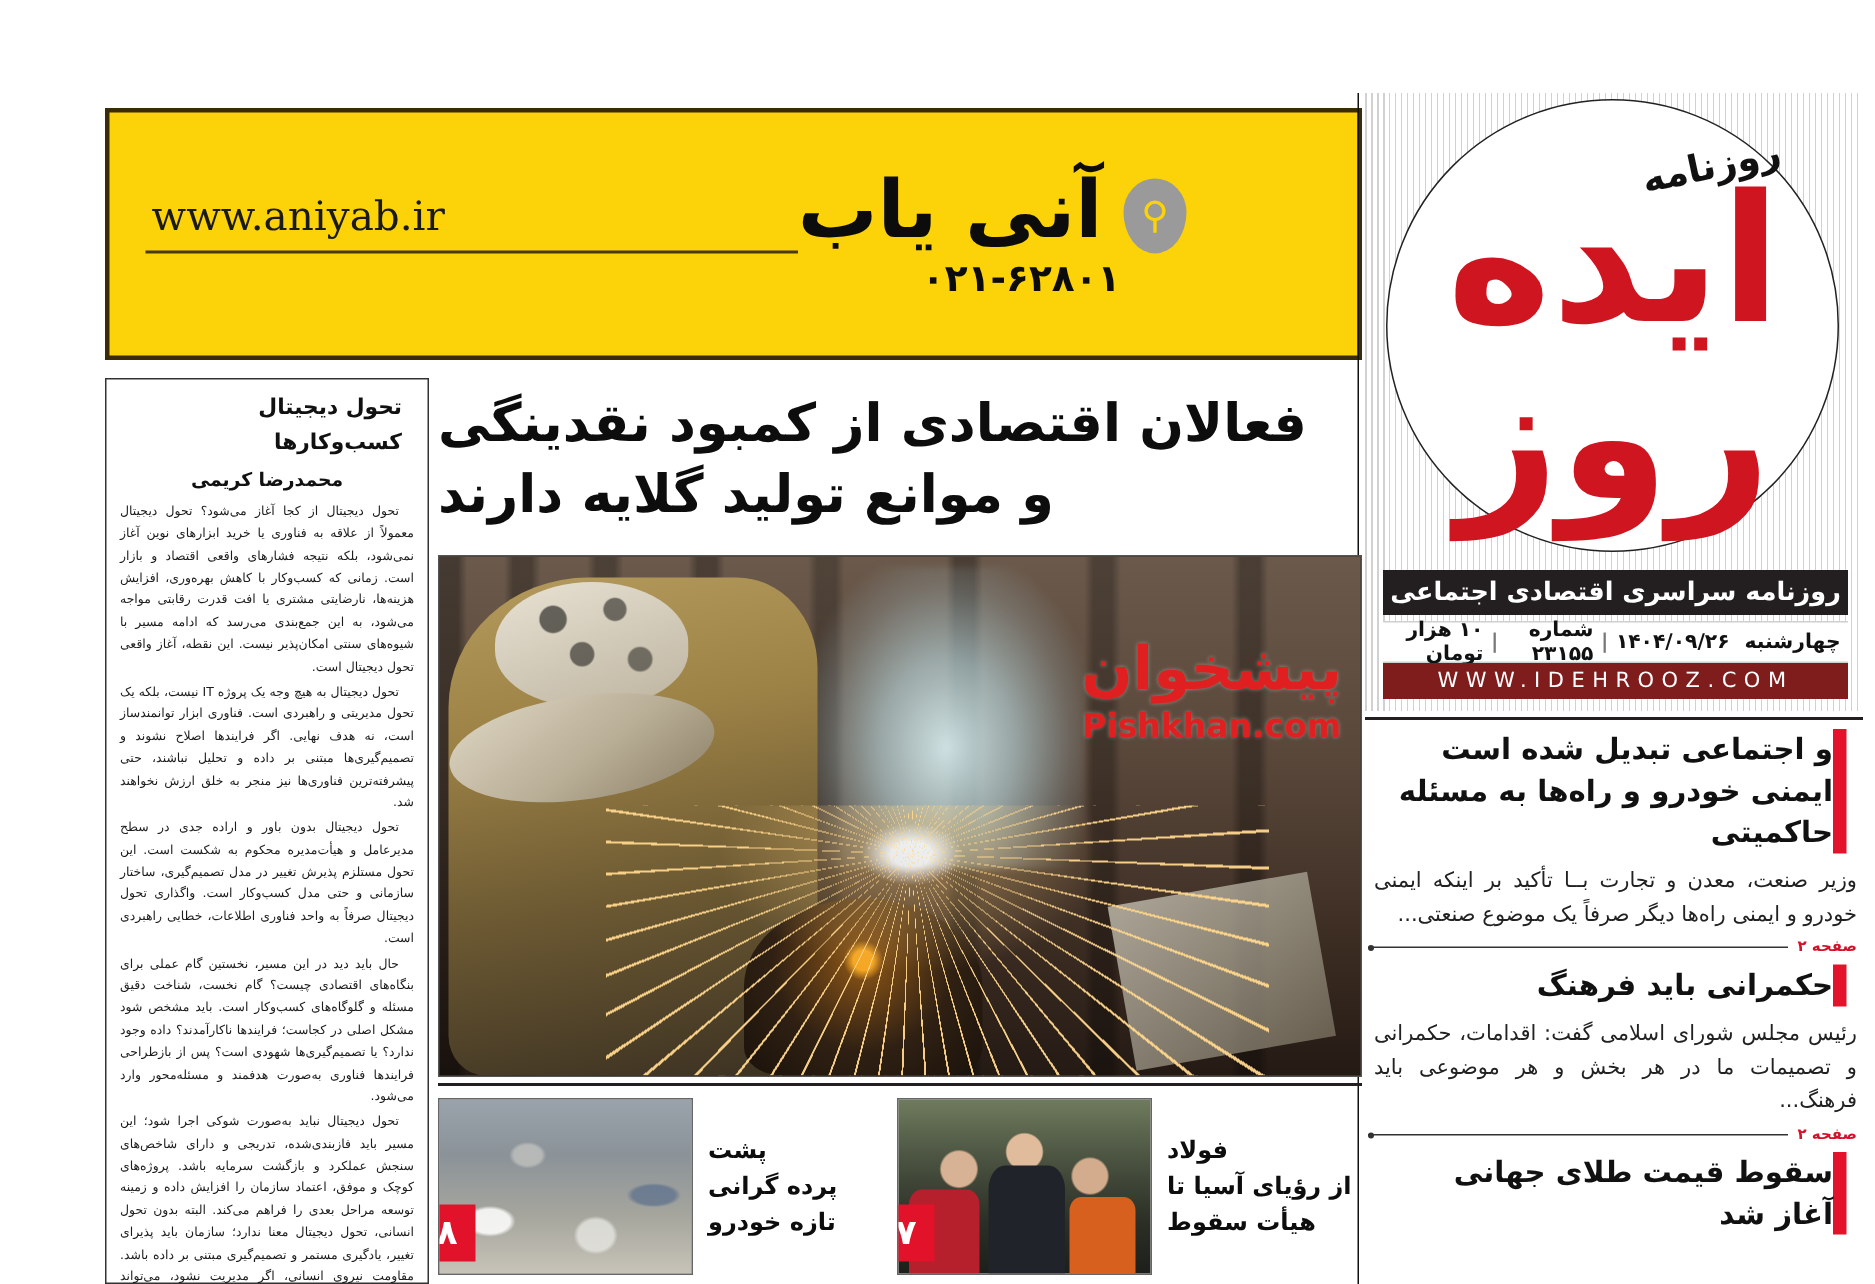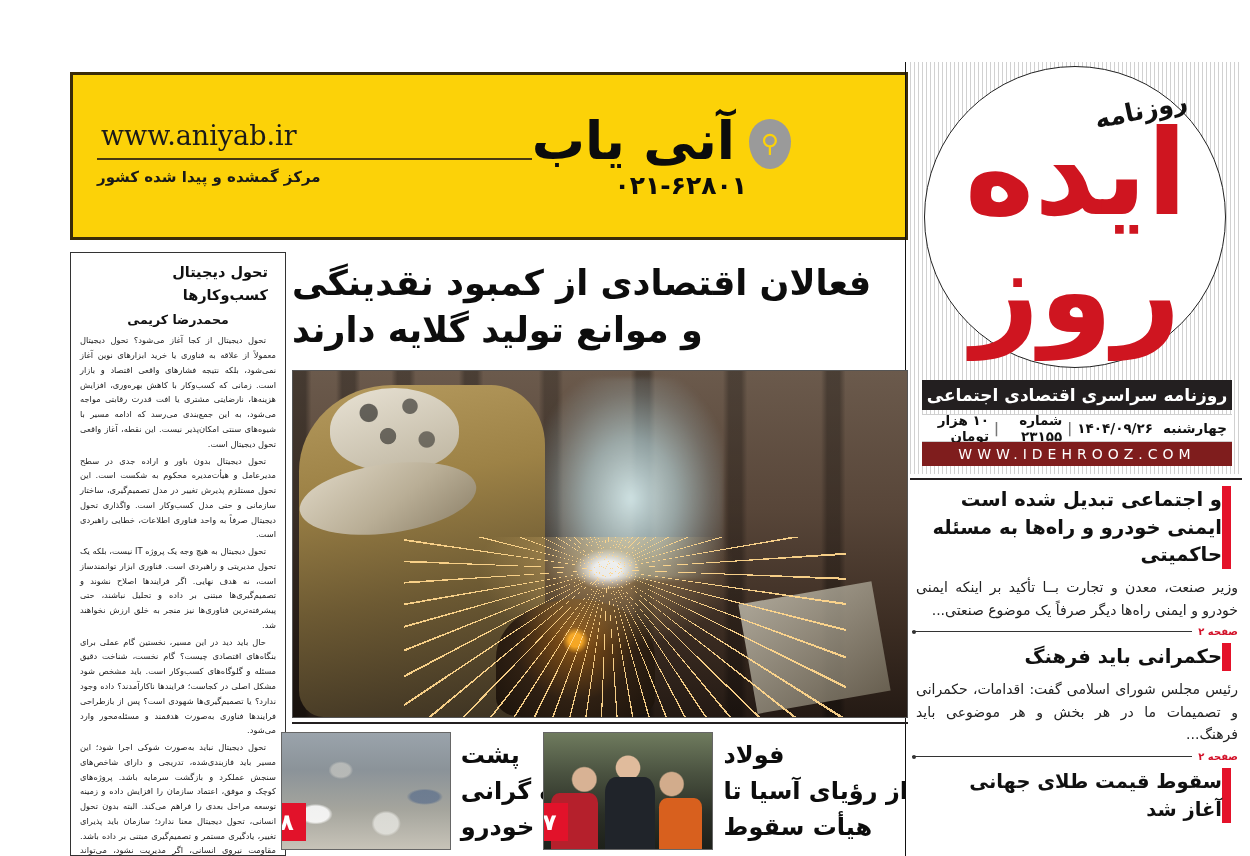--- a/index.html
+++ b/index.html
@@ -200,21 +200,21 @@
   }
 
   
   .bot-rule{position:absolute;left:292px;width:616px;top:722px;height:2px;background:#231f20;}
   .story{position:absolute;top:732px;height:118px;display:flex;align-items:stretch;direction:rtl;}
   .story-a{left:292px;width:298px;}
   .story-b{left:598px;width:310px;}
   .story .s-title{
     flex:1;display:flex;flex-direction:column;align-items:flex-end;justify-content:center;padding-left:10px;
   }
-  .story .s-title div{font-size:24px;font-weight:bold;line-height:1.5;color:#0d0d0d;text-align:right;white-space:nowrap;}
+  .story .s-title div{font-size:16px;font-weight:bold;line-height:1.5;color:#0d0d0d;text-align:right;white-space:nowrap;}
   .s-photo{width:170px;flex:0 0 170px;position:relative;overflow:hidden;border:1px solid #666;box-sizing:border-box;}
   .s-photo.cars{
     background:
       radial-gradient(ellipse at 20% 70%, rgba(255,255,255,.85) 0 7%, rgba(255,255,255,0) 9%),
       radial-gradient(ellipse at 62% 78%, rgba(230,230,225,.8) 0 8%, rgba(255,255,255,0) 10%),
       radial-gradient(ellipse at 85% 55%, rgba(90,110,140,.7) 0 7%, rgba(255,255,255,0) 9%),
       radial-gradient(ellipse at 35% 32%, rgba(200,200,195,.7) 0 6%, rgba(255,255,255,0) 8%),
       linear-gradient(180deg,#9aa3ab 0%,#8b9399 32%,#a5a59d 66%,#c7c3b8 100%);
   }
   .s-photo.team{
@@ -250,21 +250,20 @@
           <div class="ad-pin">
             <span class="glyph">⚲</span>
           </div>
           <div class="ad-brand">آنی یاب</div>
         </div>
         <div class="ad-phone">۰۲۱-۶۲۸۰۱</div>
       </div>
       <div class="ad-right">
         <div class="ad-url">www.aniyab.ir</div>
         <div class="ad-rule"></div>
-        <div class="ad-sub">مرکز گمشده و پیدا شده کشور</div>
       </div>
     </div>
   </div>
 
   <div class="masthead">
     <div class="mast-stripes"></div>
     <div class="mast-circle"></div>
     <div class="mast-small">روزنامه</div>
     <div class="mast-logo">ایده روز</div>
 
@@ -340,34 +339,38 @@
 
   <div class="main-photo">
     <div class="ph-bg"></div>
     <div class="ph-smoke"></div>
     <div class="ph-worker"></div>
     <div class="ph-helmet"></div>
     <div class="ph-shield"></div>
     <div class="ph-flange"></div>
     <div class="ph-plate"></div>
     <div class="ph-sparks"></div>
+    <div class="watermark">
+      <div class="wm-fa">پیشخوان</div>
+      <div class="wm-en">Pishkhan.com</div>
+    </div>
   </div>
 
   <div class="opinion">
     <div class="op-head">
       <div class="op-title">
         <div>تحول دیجیتال</div>
         <div>کسب‌وکارها</div>
       </div>
     </div>
     <div class="op-author">محمدرضا کریمی</div>
     <div class="op-body">
       <p>تحول دیجیتال از کجا آغاز می‌شود؟ تحول دیجیتال معمولاً از علاقه به فناوری یا خرید ابزارهای نوین آغاز نمی‌شود، بلکه نتیجه فشارهای واقعی اقتصاد و بازار است. زمانی که کسب‌وکار با کاهش بهره‌وری، افزایش هزینه‌ها، نارضایتی مشتری یا افت قدرت رقابتی مواجه می‌شود، به این جمع‌بندی می‌رسد که ادامه مسیر با شیوه‌های سنتی امکان‌پذیر نیست. این نقطه، آغاز واقعی تحول دیجیتال است.</p>
+      <p>تحول دیجیتال به هیچ وجه یک پروژه IT نیست، بلکه یک تحول مدیریتی و راهبردی است. فناوری ابزار توانمندساز است، نه هدف نهایی. اگر فرایندها اصلاح نشوند و تصمیم‌گیری‌ها مبتنی بر داده و تحلیل نباشند، حتی پیشرفته‌ترین فناوری‌ها نیز منجر به خلق ارزش نخواهند شد.</p>
       <p>تحول دیجیتال بدون باور و اراده جدی در سطح مدیرعامل و هیأت‌مدیره محکوم به شکست است. این تحول مستلزم پذیرش تغییر در مدل تصمیم‌گیری، ساختار سازمانی و حتی مدل کسب‌وکار است. واگذاری تحول دیجیتال صرفاً به واحد فناوری اطلاعات، خطایی راهبردی است.</p>
-      <p>تحول دیجیتال به هیچ وجه یک پروژه IT نیست، بلکه یک تحول مدیریتی و راهبردی است. فناوری ابزار توانمندساز است، نه هدف نهایی. اگر فرایندها اصلاح نشوند و تصمیم‌گیری‌ها مبتنی بر داده و تحلیل نباشند، حتی پیشرفته‌ترین فناوری‌ها نیز منجر به خلق ارزش نخواهند شد.</p>
       <p>حال باید دید در این مسیر، نخستین گام عملی برای بنگاه‌های اقتصادی چیست؟ گام نخست، شناخت دقیق مسئله و گلوگاه‌های کسب‌وکار است. باید مشخص شود مشکل اصلی در کجاست؛ فرایندها ناکارآمدند؟ داده وجود ندارد؟ یا تصمیم‌گیری‌ها شهودی است؟ پس از بازطراحی فرایندها فناوری به‌صورت هدفمند و مسئله‌محور وارد می‌شود.</p>
       <p>تحول دیجیتال نباید به‌صورت شوکی اجرا شود؛ این مسیر باید فازبندی‌شده، تدریجی و دارای شاخص‌های سنجش عملکرد و بازگشت سرمایه باشد. پروژه‌های کوچک و موفق، اعتماد سازمان را افزایش داده و زمینه توسعه مراحل بعدی را فراهم می‌کند. البته بدون تحول انسانی، تحول دیجیتال معنا ندارد؛ سازمان باید پذیرای تغییر، یادگیری مستمر و تصمیم‌گیری مبتنی بر داده باشد. مقاومت نیروی انسانی، اگر مدیریت نشود، می‌تواند بزرگ‌ترین مانع این مسیر باشد.</p>
 
     </div>
   </div>
 
   <div class="bot-rule"></div>
 
   <div class="story story-a">
     <div class="s-title">

